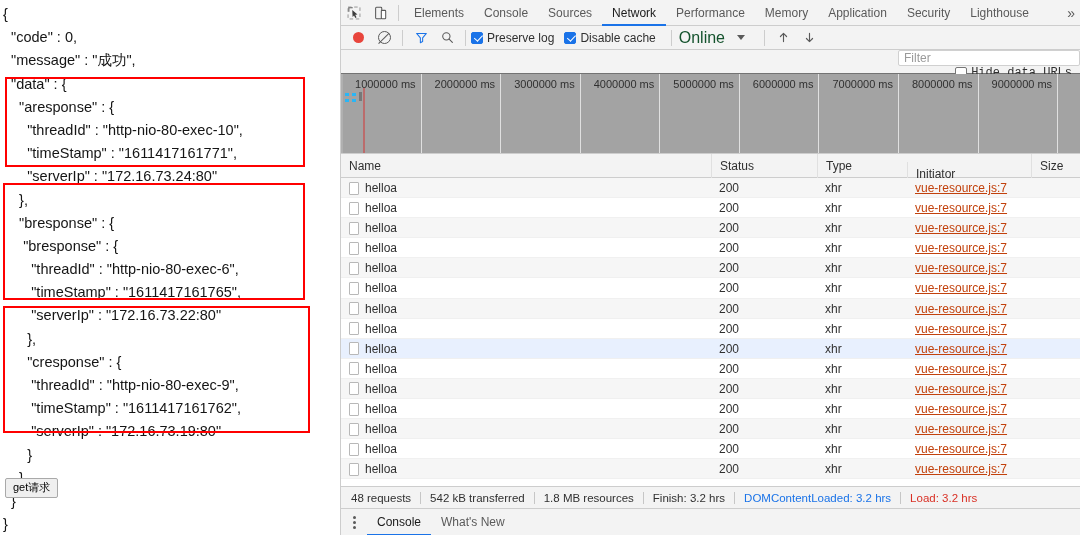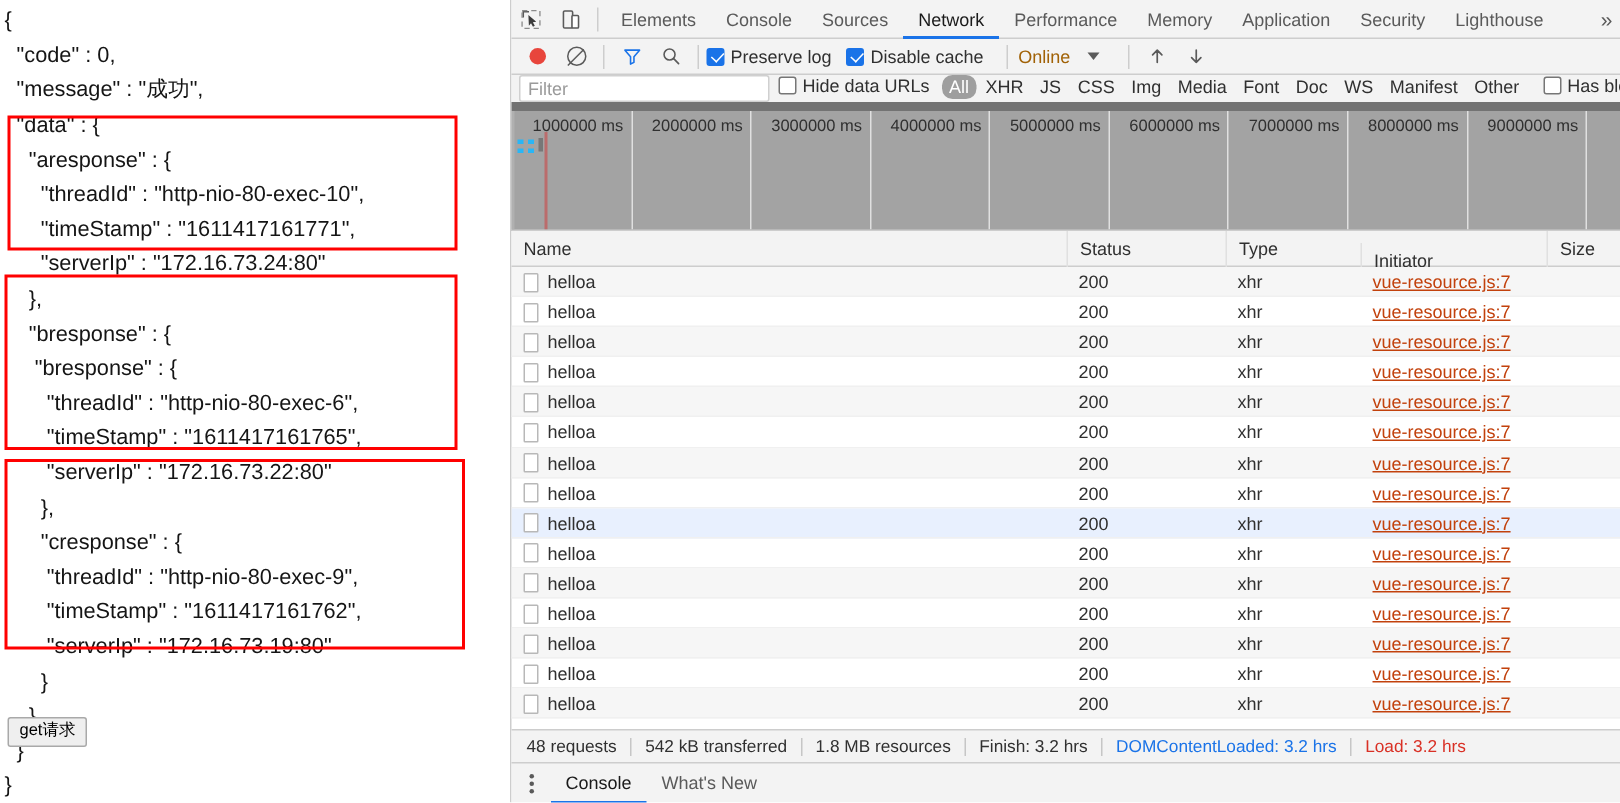--- a/index.html
+++ b/index.html
@@ -101,32 +101,32 @@
   }
   .cb.on { background: #1a73e8; border-color: #1a73e8; }
   .cb.on::after {
     content: ""; position: absolute; left: 3.5px; top: 0.5px;
     width: 3.5px; height: 7px;
     border: solid #fff; border-width: 0 1.7px 1.7px 0;
     transform: rotate(43deg);
   }
   .ctl-label { font-size: 12px; color: #303030; margin-left: 4px; white-space: nowrap; }
   .ctl-group { display: flex; align-items: center; margin-right: 10px; }
-  .throttle { font-size: 12px; color: #a16207; margin-right: 8px; }
+  .throttle { font-size: 16px; color: #14532d; margin-right: 8px; }
   .caret-dn {
     width: 0; height: 0; border-left: 4px solid transparent;
     border-right: 4px solid transparent; border-top: 5px solid #5a5a5a;
   }
 
   
   #dt-filterrow {
     position: relative; height: 24px; width: 100%;
     background: #f3f3f3;
-    border-bottom: 6px solid #737373;
-    display: flex; align-items: flex-start; padding-left: 5px;
+    border-bottom: 1px solid #737373;
+    display: flex; align-items: flex-end; padding-left: 5px; flex-direction: column;
   }
   #filter-input {
     width: 182px; height: 18px;
     border: 1px solid #d0d0d0; border-radius: 2px;
     background: #fff; font-size: 12px;
     color: #303030; padding: 0 5px;
     font-family: "Liberation Sans", sans-serif;
   }
   #filter-input::placeholder { color: #9a9a9a; }
   .ftype {
@@ -306,21 +306,21 @@
     <div class="dt-icon-btn">
       <svg width="13" height="13" viewBox="0 0 16 16">
             <path d="M8 3v10M8 13l-3.8-3.8M8 13l3.8-3.8" fill="none" stroke="#5a5a5a" stroke-width="1.4" stroke-linecap="round"></path>
           </svg>
     </div>
   </div>
 
   <div id="dt-filterrow">
     <input id="filter-input" type="text" placeholder="Filter" style="">
     <span style="width:12px;"></span>
-    <div class="ctl-group" style="margin-left:6px;margin-right:8px;">
+    <div class="ctl-group" style="margin-left:6px;margin-right:8px;font-family:Liberation Mono, monospace;">
       <span class="cb"></span>
       <span class="ctl-label">Hide data URLs</span>
     </div>
     <div id="ftype-list" style="display:flex;align-items:center;">
           <div class="ftype sel">All</div>
           <div class="ftype">XHR</div>
           <div class="ftype">JS</div>
           <div class="ftype">CSS</div>
           <div class="ftype">Img</div>
           <div class="ftype">Media</div>

